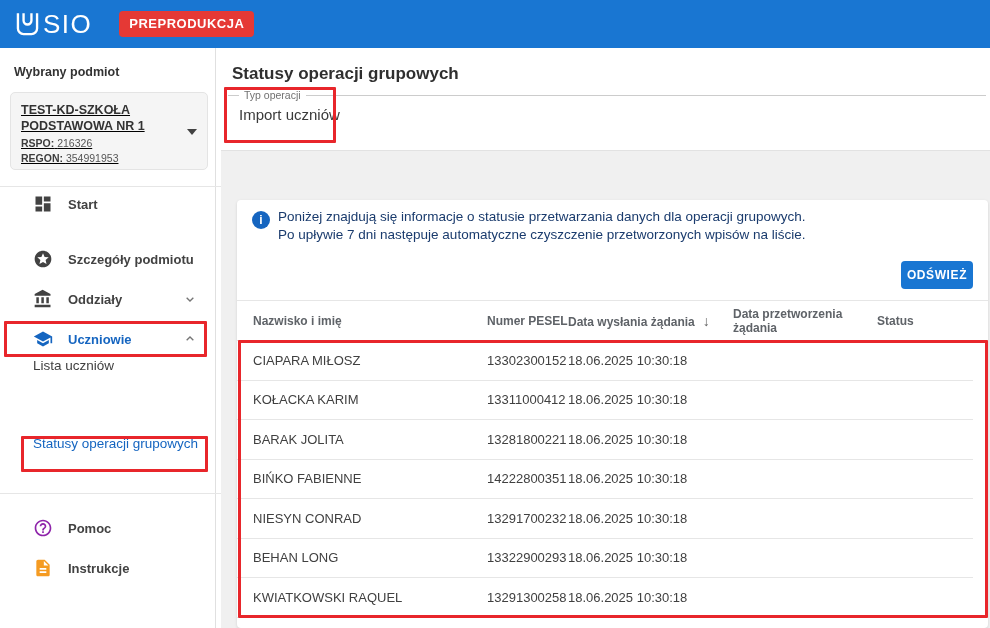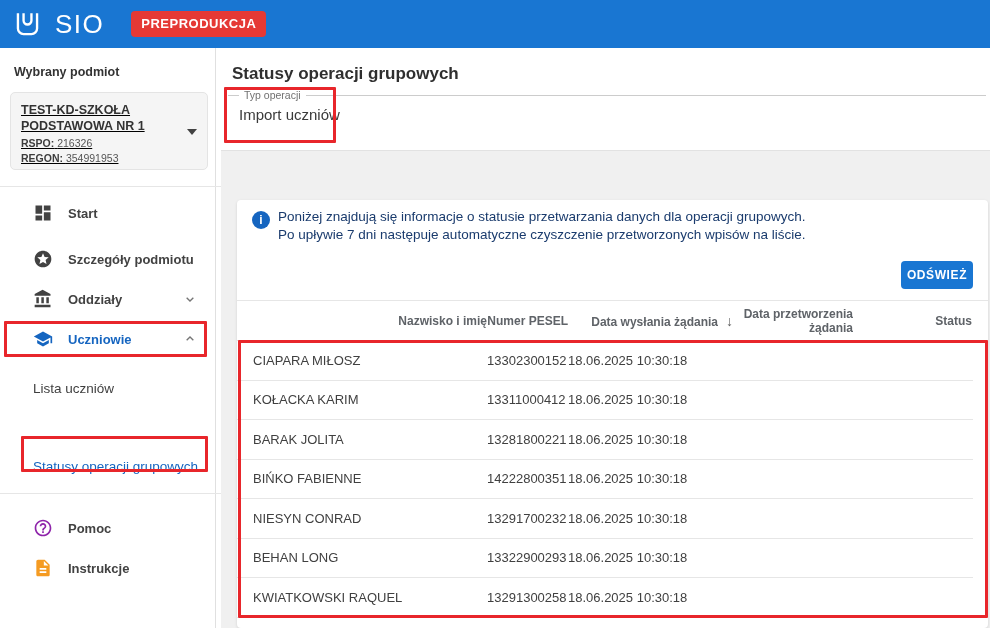--- a/index.html
+++ b/index.html
@@ -3,21 +3,21 @@
 <meta charset="utf-8">
 <style>
   * { margin:0; padding:0; box-sizing:border-box; }
   html,body { width:990px; height:628px; overflow:hidden; background:#fff;
     font-family:"Liberation Sans", sans-serif; }
   .app { position:relative; width:990px; height:628px; }
 
   
   .topbar { position:absolute; left:0; top:0; width:990px; height:48px;
     background:#1976d2; display:flex; align-items:center; padding:0 14px; z-index:10; }
-  .logo { display:flex; align-items:center; gap:14px; cursor:pointer; }
+  .logo { display:flex; align-items:center; gap:2px; cursor:pointer; }
   .logo-text { color:#fff; font-size:26px; letter-spacing:1.5px; line-height:1; }
   .env-badge { margin-left:27px; background:#e53935; color:#fff; font-size:13px;
     font-weight:bold; letter-spacing:.5px; padding:5px 10px 6px; border-radius:4px; }
 
   
   .sidebar { position:absolute; left:0; top:48px; width:216px; height:580px;
     background:#fff; border-right:1px solid #e0e0e0; }
   .sb-label { position:absolute; left:14px; top:17px; font-size:12.5px; font-weight:bold; color:#333; }
   .entity-card { position:absolute; left:10px; top:44px; width:198px; height:78px;
     background:#f5f5f5; border:1px solid #e4e4e4; border-radius:5px; padding:9px 24px 8px 10px; cursor:pointer;text-decoration:underline; }
@@ -27,21 +27,21 @@
   .entity-caret { position:absolute; right:10px; top:36px; width:0; height:0;
     border-left:5px solid transparent; border-right:5px solid transparent; border-top:6px solid #424242; }
   .sb-divider { position:absolute; left:0; width:221px; height:1px; background:#e6e6e6; }
   .nav-item { position:absolute; left:0; width:220px; height:40px; display:flex;
     align-items:center; cursor:pointer; }
   .nav-item .nico { width:20px; height:20px; margin-left:33px; flex:0 0 20px; }
   .nav-item .nlabel { margin-left:15px; font-size:13px; font-weight:bold; color:#424242; }
   .nav-item.active .nlabel { color:#1565c0; }
   .nav-chevron { position:absolute; right:22px; width:16px; height:16px; }
   .sub-item { position:absolute; left:0; width:220px; height:38px; display:flex;
-    align-items:flex-end; cursor:pointer; }
+    align-items:flex-start; cursor:pointer; }
   .sub-item .slabel { margin-left:33px; font-size:13.5px; color:#3f3f3f; }
   .sub-item.active .slabel { color:#1565c0; }
 
   
   .main { position:absolute; left:221px; top:48px; width:769px; height:580px; background:#f0f0f0; }
   .main-top { position:absolute; left:0; top:0; width:769px; height:103px;
     background:#fff; border-bottom:1px solid #e2e2e2; }
   .page-title { position:absolute; left:11px; top:16px; font-size:17px; font-weight:bold; color:#2f2f2f; }
   .op-line { position:absolute; left:7px; top:47px; width:758px; height:1px; background:#cccccc; }
   .op-label { position:absolute; left:18px; top:41px; font-size:10.5px; color:#717171;
@@ -52,21 +52,21 @@
     background:#fff; border-radius:4px; box-shadow:0 1px 3px rgba(0,0,0,.13); }
   .info-icon { position:absolute; left:15px; top:11px; width:18px; height:18px; border-radius:50%;
     background:#1565c0; color:#fff; font-size:12px; font-weight:bold; text-align:center; line-height:18px; }
   .info-text { position:absolute; left:41px; top:8px; font-size:13.5px; color:#1a3b6d; line-height:18px; }
   .refresh-btn { position:absolute; left:664px; top:61px; width:72px; height:28px;
     background:#1976d2; color:#fff; border:none; border-radius:4px; font-family:"Liberation Sans",sans-serif;
     font-size:12px; font-weight:bold; letter-spacing:.6px; cursor:pointer; }
   .thead { position:absolute; left:0; top:100px; width:751px; height:41px;
     border-top:1px solid #e6e6e6; border-bottom:1px solid #e0e0e0;
     display:grid; grid-template-columns:234px 81px 165px 144px 1fr; align-items:center;
-    padding:0 16px; font-size:12px; font-weight:bold; color:#5f6368;text-align:right; }
+    padding:0 16px; font-size:12px; font-weight:bold; color:#5f6368; }
   .thead .th-proc { max-width:120px; line-height:14px; }
   .th-sent { cursor:pointer; }
   .sort-arrow { font-size:14px; margin-left:8px; color:#616161; }
   .rows { position:absolute; left:0; top:141px; width:751px; }
   .trow { width:736px; height:39.5px; display:grid; grid-template-columns:234px 81px 165px 144px 1fr;
     align-items:center; padding:4px 16px; border-bottom:1px solid #e6e6e6;
     font-size:13px; color:#404040; }
 
   
   .anno { position:absolute; border:3px solid #e8262b; border-radius:1px;
@@ -104,21 +104,21 @@
         <b>RSPO:</b> <span>216326</span>
       </div>
       <div class="entity-meta">
         <b>REGON:</b> <span>354991953</span>
       </div>
       <span class="entity-caret"></span>
     </div>
 
     <div class="sb-divider" style="top:138px"></div>
 
-    <div class="nav-item" style="top:145px">
+    <div class="nav-item" style="top:136px">
       <svg class="nico" viewBox="0 0 24 24" fill="#424242">
         <path d="M3 13h8V3H3v10zm0 8h8v-6H3v6zm10 0h8V11h-8v10zm0-18v6h8V3h-8z"></path>
         </svg>
       <span class="nlabel">Start</span>
     </div>
 
     <div class="nav-item" style="top:191px">
       <svg class="nico" viewBox="0 0 24 24" fill="#424242">
         <path d="M11.99 2C6.47 2 2 6.48 2 12s4.47 10 9.99 10C17.52 22 22 17.52 22 12S17.52 2 11.99 2zm4.24 16L12 15.45 7.77 18l1.12-4.81-3.73-3.23 4.92-.42L12 5l1.92 4.53 4.92.42-3.73 3.23L16.23 18z"></path>
         </svg>

